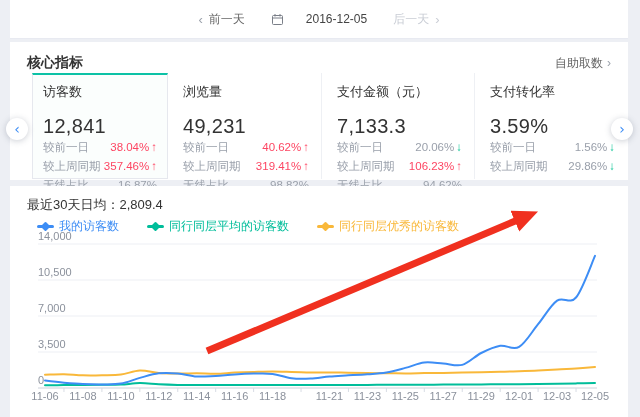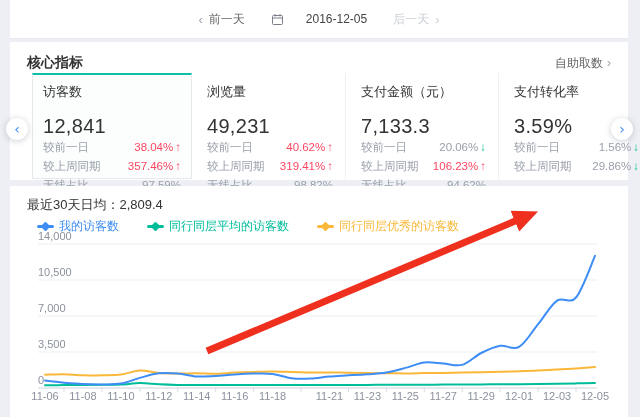--- a/index.html
+++ b/index.html
@@ -22,21 +22,21 @@
   .nav-next,.nav-next .chev{color:#c9cdd5;}
   
   .metrics-panel{position:absolute;left:10px;top:42px;width:618px;height:138px;background:#fff;}
   .panel-head{display:flex;justify-content:space-between;align-items:center;padding:12px 17px 0 17px;}
   .panel-title{font-size:14px;font-weight:bold;color:#333;}
   .self-link{font-size:12px;color:#666;cursor:pointer;display:flex;align-items:center;gap:4px;}
   .self-link .chev{font-size:12px;}
   .cards{position:absolute;left:22px;top:31px;display:flex;align-items:stretch;}
   .card{box-sizing:border-box;height:106px;}
   .card.active{
-    width:160px;border:1px solid #e6e8ee;border-top:2px solid #0cc2a6;
+    width:136px;border:1px solid #e6e8ee;border-top:2px solid #0cc2a6;
     background:#fbfefd;padding:8px 10px 0 10px;cursor:pointer;
   }
   .card.plain{width:153px;padding:10px 12px 0 15px;cursor:pointer;}
   .card.sep{border-left:1px solid #eef0f4;}
   .card-title{font-size:13px;color:#333;white-space:nowrap;}
   .card-value{font-size:20px;color:#333;margin-top:14px;letter-spacing:.3px;}
   .crow{display:flex;justify-content:space-between;align-items:baseline;
         font-size:11.5px;line-height:19px;color:#9aa0ab;white-space:nowrap;}
   .crow:first-of-type{margin-top:3px;}
   .crow .num{color:#9aa0ab;}
@@ -104,21 +104,21 @@
       <div class="crow">
         <span>较前一日</span>
         <span class="val up"><span class="num">38.04%</span><span class="arr up">↑</span></span>
       </div>
       <div class="crow">
         <span>较上周同期</span>
         <span class="val up"><span class="num">357.46%</span><span class="arr up">↑</span></span>
       </div>
       <div class="crow">
         <span>无线占比</span>
-        <span class="val"><span class="num">97.59%</span><span class="arr"></span></span>
+        <span class="val"><span class="num">16.87%</span><span class="arr"></span></span>
       </div>
     </div>
 
     <div class="card plain">
       <div class="card-title">浏览量</div>
       <div class="card-value">49,231</div>
       <div class="crow">
         <span>较前一日</span>
         <span class="val up"><span class="num">40.62%</span><span class="arr up">↑</span></span>
       </div>

